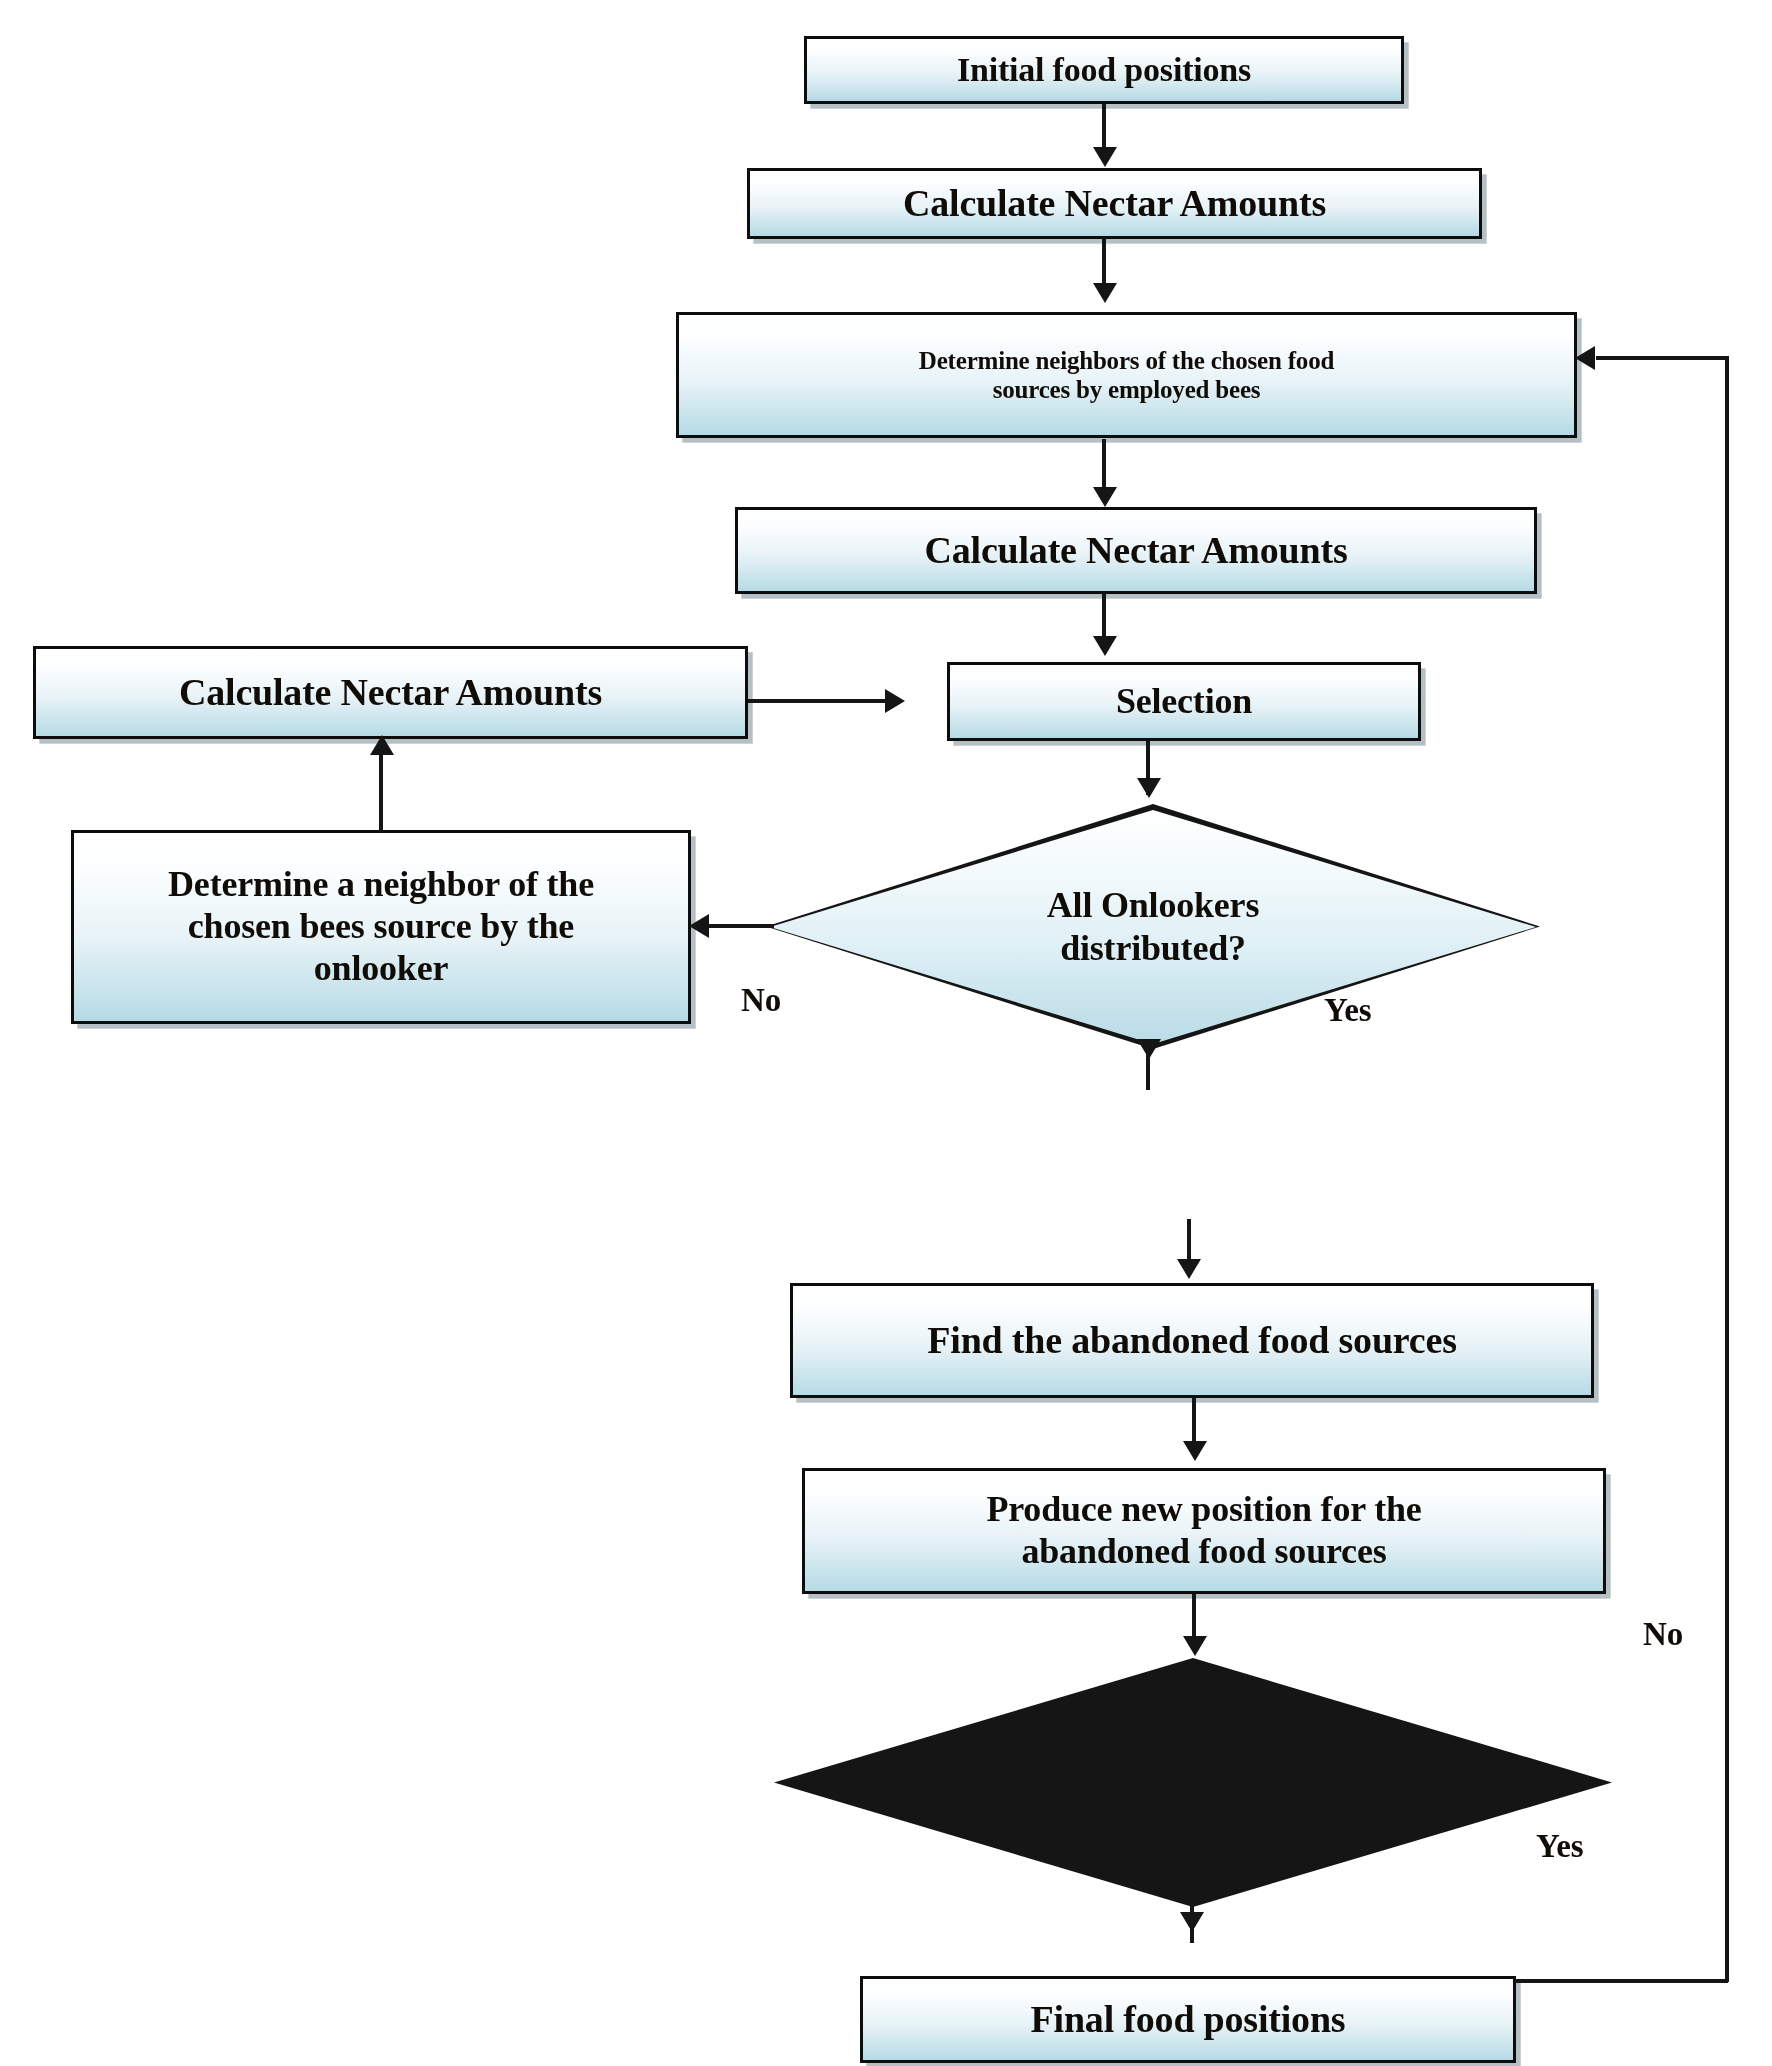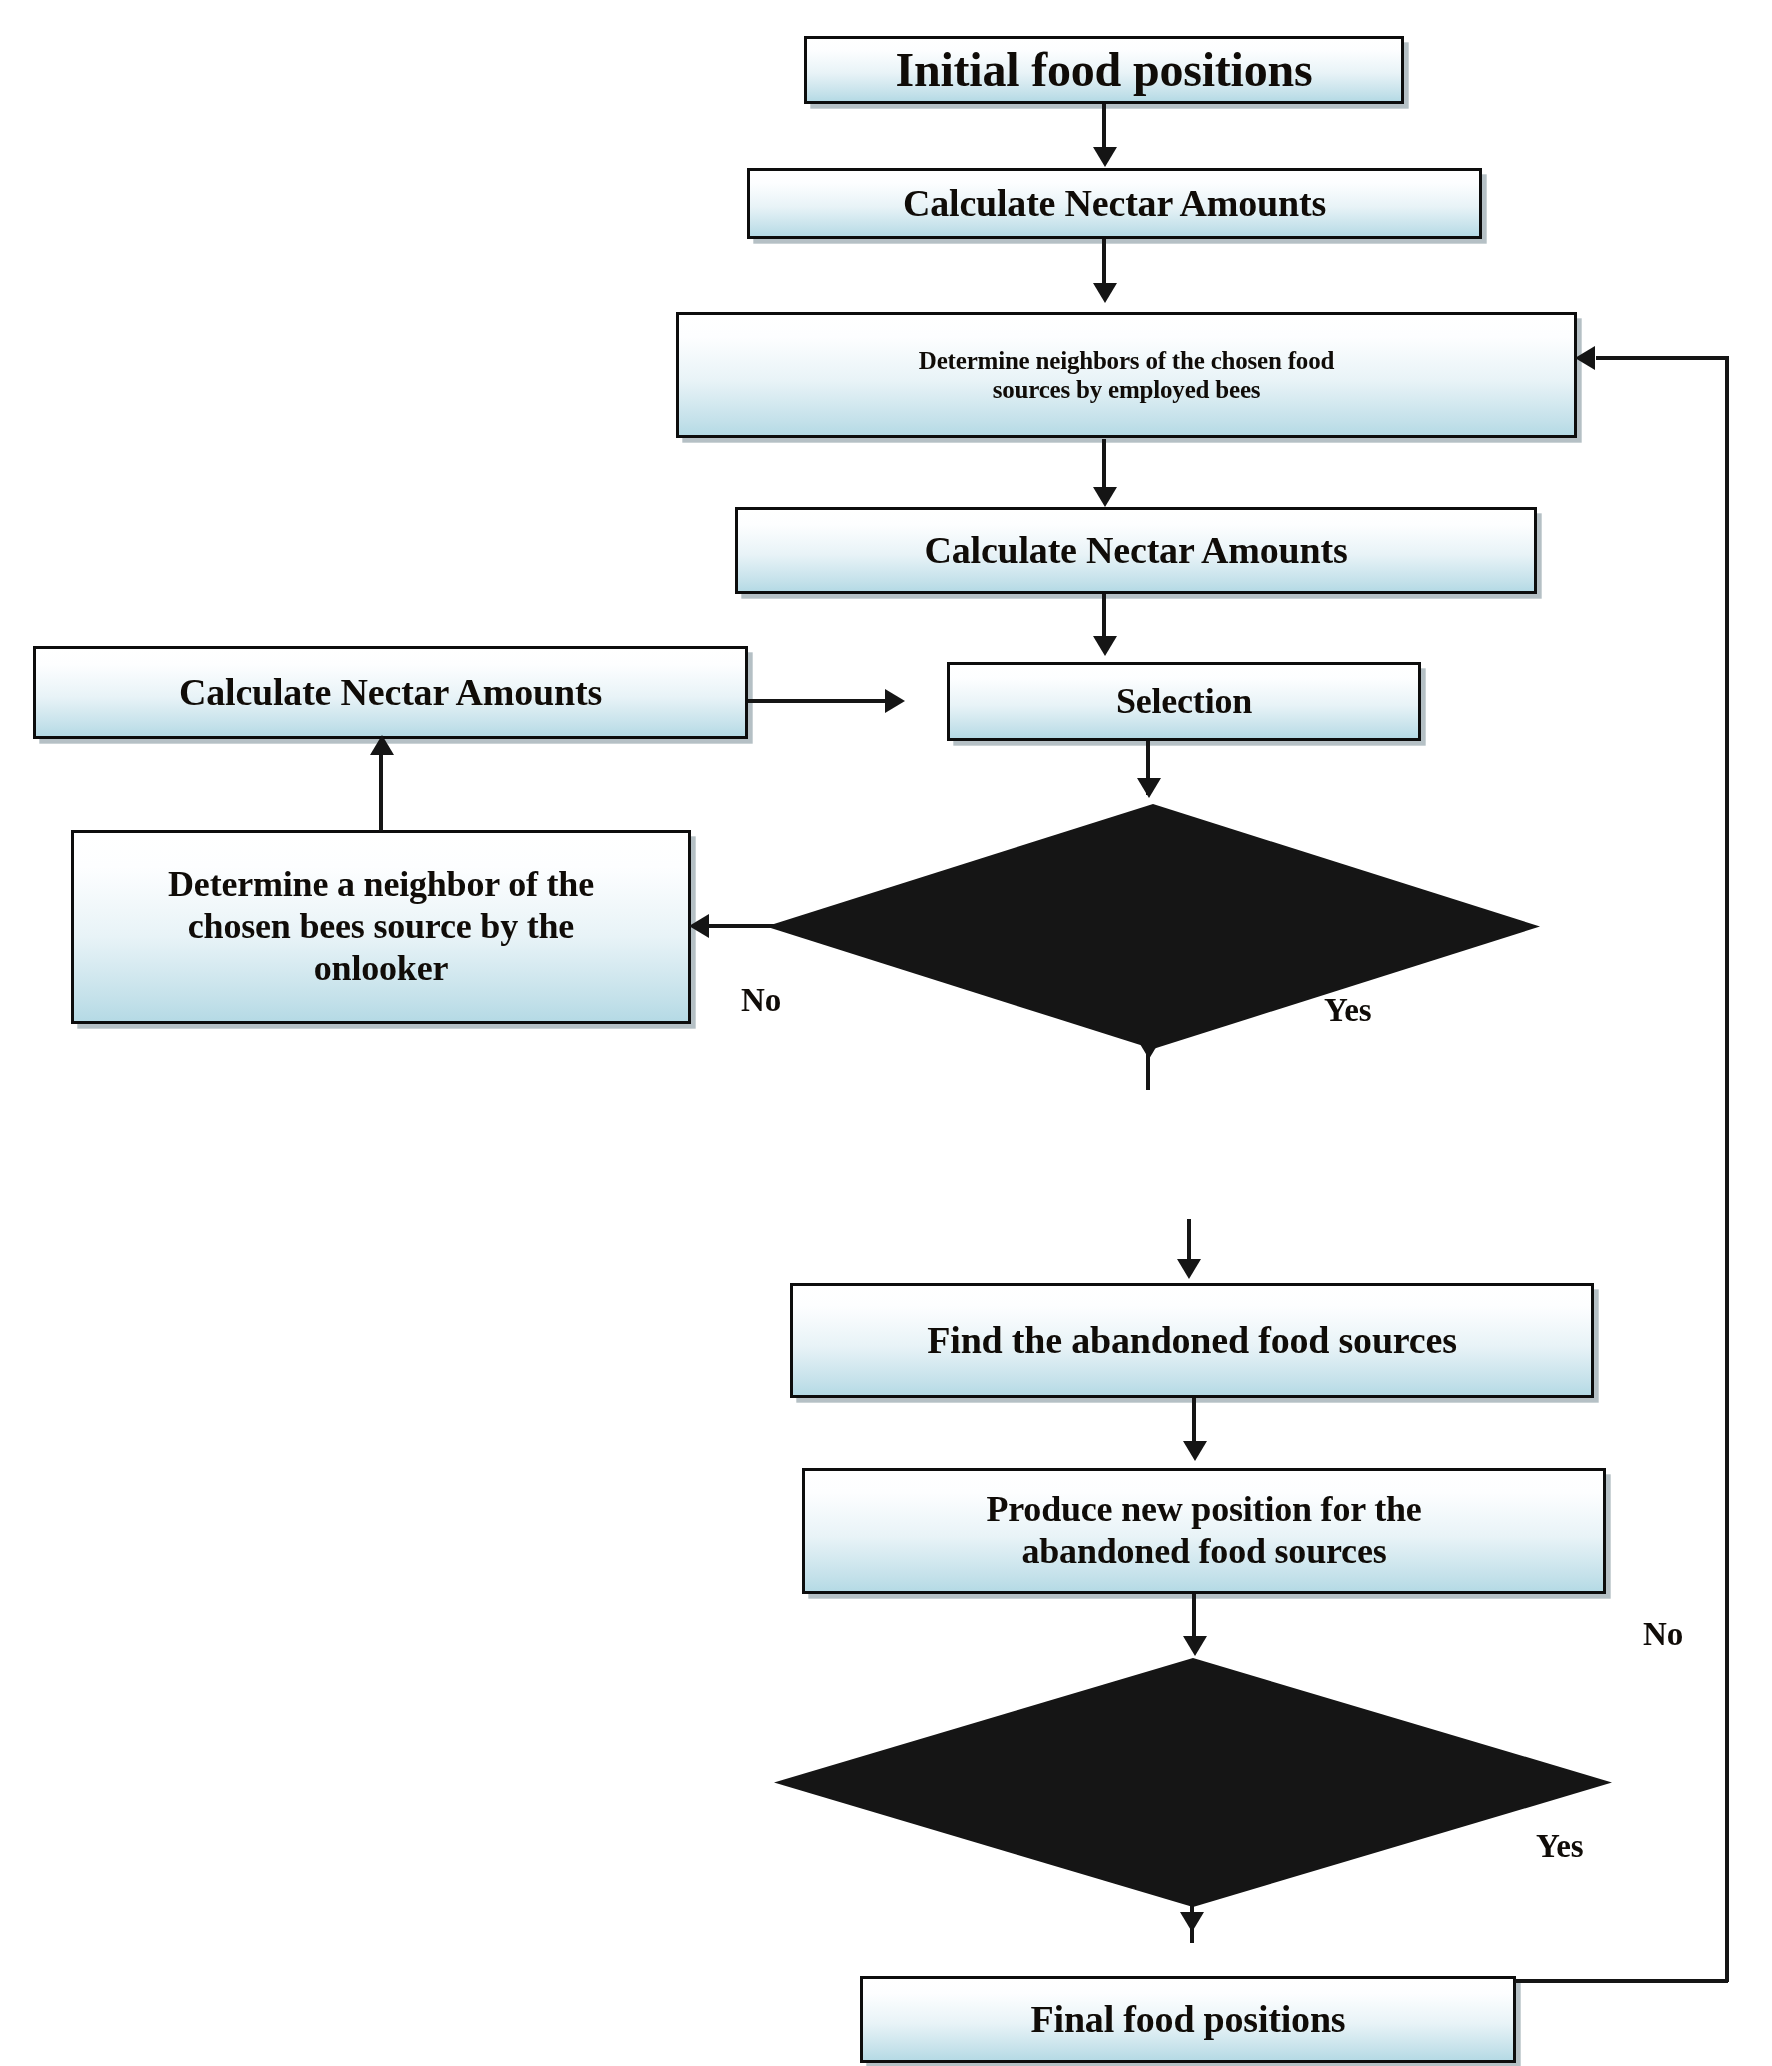--- a/index.html
+++ b/index.html
@@ -102,21 +102,21 @@
     color: #100c08;
     white-space: nowrap;
   }
 </style>
 </head>
 <body>
 
 <div id="canvas">
 
   <div class="node" style="left:804px; top:36px; width:600px; height:68px;">
-    <span class="lbl" style="font-size:48px;">Initial food positions</span>
+    <span class="lbl" style="font-size:34px;">Initial food positions</span>
   </div>
 
   <div class="vline" style="left:1102px; top:104px; height:49px;"></div>
   <div class="arrow-down" style="left:1093px; top:147px;"></div>
 
   <div class="node" style="left:747px; top:168px; width:735px; height:71px;">
     <span class="lbl" style="font-size:38px;">Calculate Nectar Amounts</span>
   </div>
 
   <div class="vline" style="left:1102px; top:239px; height:49px;"></div>
@@ -155,20 +155,26 @@
       <span>Determine a neighbor of the</span><br>
       <span>chosen bees source by the</span><br>
       <span>onlooker</span>
     </span>
   </div>
 
   <div class="vline" style="left:379px; top:752px; height:79px;"></div>
   <div class="arrow-up" style="left:370px; top:735px;"></div>
 
   <div class="diamond-border" style="left:766px; top:804px; width:774px; height:245px;"></div>
+  <div class="diamond" style="left:770px; top:810px; width:766px; height:234px;">
+    <span class="lbl" style="font-size:36px;">
+      <span>All Onlookers</span><br>
+      <span>distributed?</span>
+    </span>
+  </div>
 
   <div class="vline" style="left:1146px; top:741px; height:54px;"></div>
   <div class="arrow-down" style="left:1137px; top:778px;"></div>
 
   <div class="hline" style="left:707px; top:924px; width:67px;"></div>
   <div class="arrow-left" style="left:689px; top:914px;"></div>
   <div class="edge-label" style="left:741px; top:982px;">No</div>
 
   <div class="edge-label" style="left:1324px; top:992px;">Yes</div>
   <div class="vline" style="left:1146px; top:1041px; height:49px;"></div>

